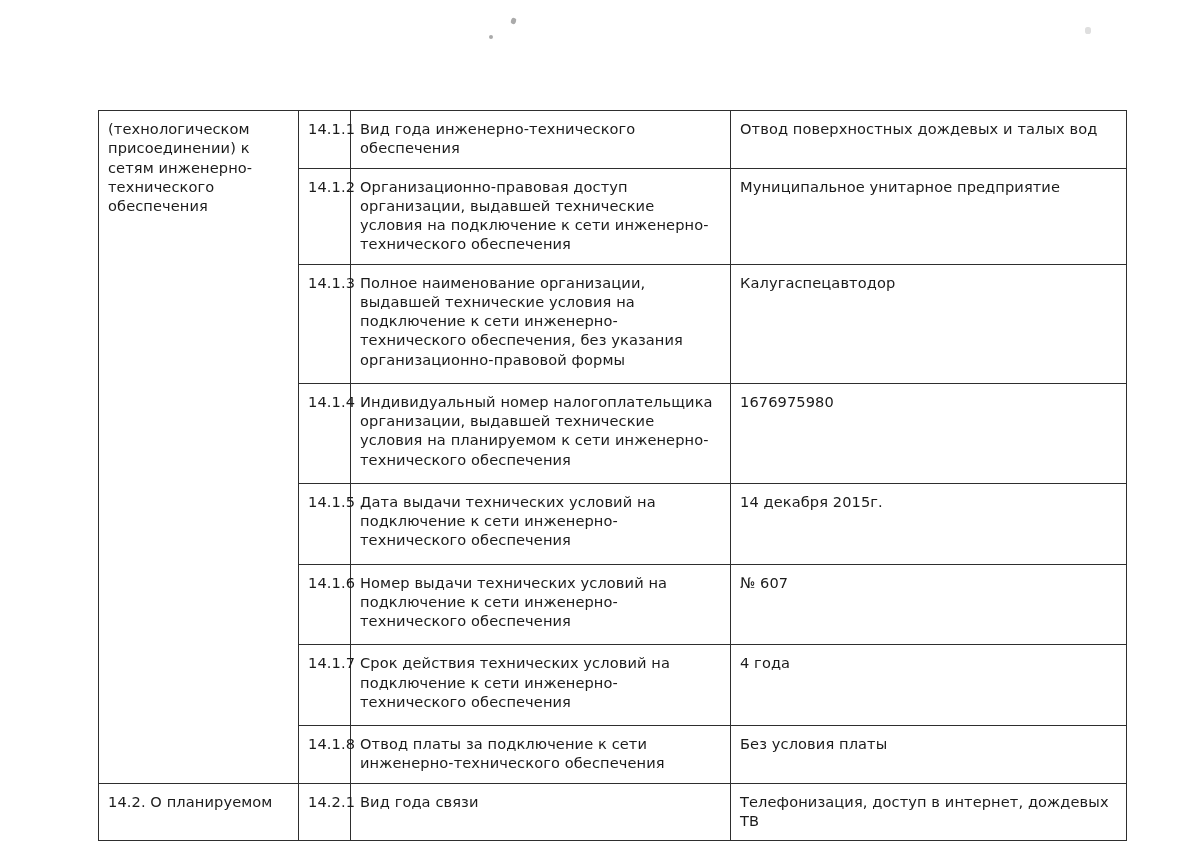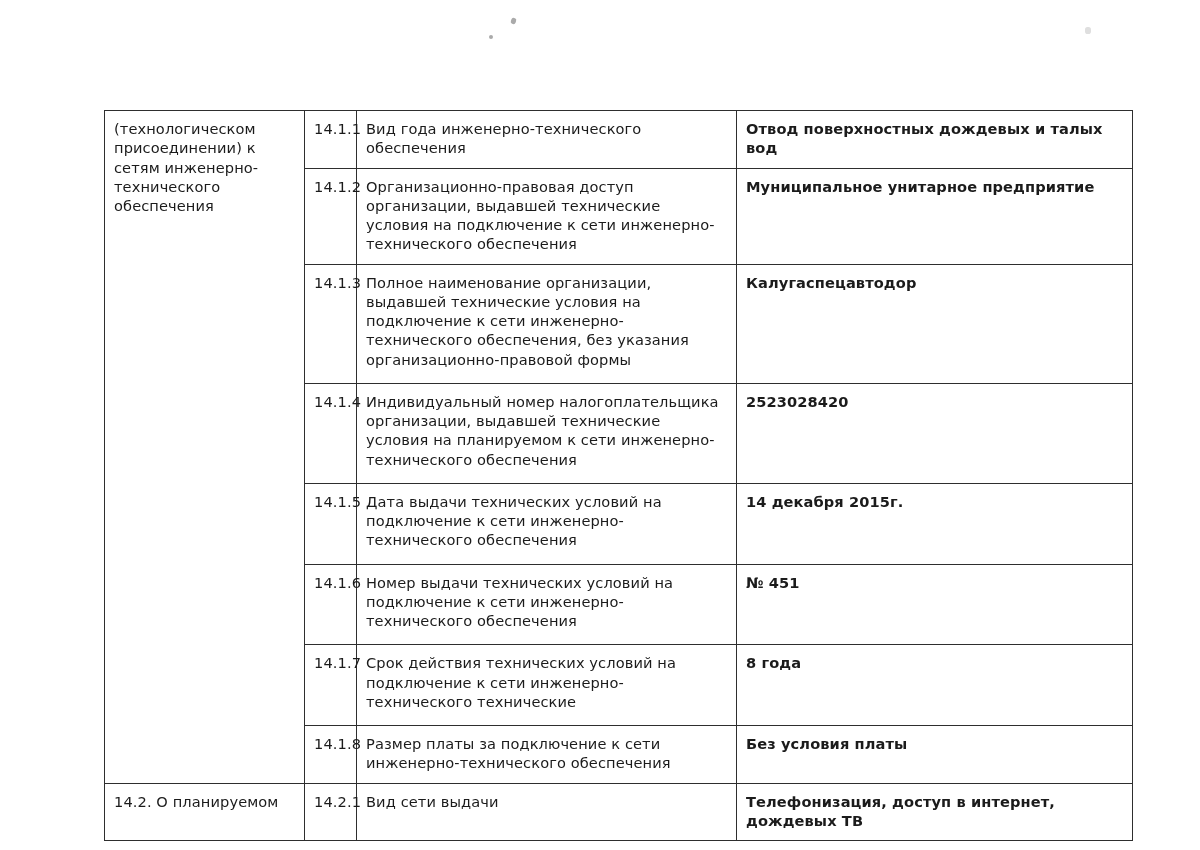--- a/index.html
+++ b/index.html
@@ -22,42 +22,42 @@
     background: #8d8d8d;
     border-radius: 50%;
     opacity: .75;
   }
   .speck-a { left: 489px; top: 35px;  width: 4px; height: 4px; }
   .speck-b { left: 511px; top: 18px;  width: 5px; height: 6px; transform: rotate(20deg); border-radius: 40%; }
   .speck-c { left: 1085px; top: 27px; width: 6px; height: 7px; opacity: .28; border-radius: 40%; }
 
   .doc-table {
     position: absolute;
-    left: 104px;
+    left: 98px;
     top: 110px;
     width: 1028px;
     border-collapse: collapse;
     table-layout: fixed;
     padding-left: 28px;
   }
   .doc-table td {
     border: 1px solid #2e2e2e;
     vertical-align: top;
     padding: 8px 9px 10px 9px;
     font-size: 14.6px;
     line-height: 1.32;
     letter-spacing: .1px;
   }
   .col-section { width: 200px; }
   .col-code    { width: 52px; }
   .col-name    { width: 380px; }
   .col-value   { width: 396px; }
 
   .col-code-cell { text-align: center; white-space: nowrap; }
-  .value-cell { padding-left: 10px; font-weight: bold; }
+  .value-cell { padding-left: 10px; }
 
   .row-tall td { padding-bottom: 14px; margin-left: 12px; }
 </style>
 </head>
 <body>
 
 <div class="speck speck-a"></div>
 <div class="speck speck-b"></div>
 <div class="speck speck-c"></div>
 
@@ -81,42 +81,42 @@
       <td class="value-cell">Муниципальное унитарное предприятие</td>
     </tr>
     <tr class="row-tall">
       <td class="col-code-cell">14.1.3</td>
       <td>Полное наименование организации, выдавшей технические условия на подключение к сети инженерно-технического обеспечения, без указания организационно-правовой формы</td>
       <td class="value-cell">Калугаспецавтодор</td>
     </tr>
     <tr class="row-tall">
       <td class="col-code-cell">14.1.4</td>
       <td>Индивидуальный номер налогоплательщика организации, выдавшей технические условия на планируемом к сети инженерно-технического обеспечения</td>
-      <td class="value-cell">2523028420</td>
+      <td class="value-cell">1676975980</td>
     </tr>
     <tr class="row-tall">
       <td class="col-code-cell">14.1.5</td>
       <td>Дата выдачи технических условий на подключение к сети инженерно-технического обеспечения</td>
       <td class="value-cell">14 декабря 2015г.</td>
     </tr>
     <tr class="row-tall">
       <td class="col-code-cell">14.1.6</td>
       <td>Номер выдачи технических условий на подключение к сети инженерно-технического обеспечения</td>
-      <td class="value-cell">№ 451</td>
+      <td class="value-cell">№ 607</td>
     </tr>
     <tr class="row-tall">
       <td class="col-code-cell">14.1.7</td>
-      <td>Срок действия технических условий на подключение к сети инженерно-технического технические</td>
-      <td class="value-cell">8 года</td>
+      <td>Срок действия технических условий на подключение к сети инженерно-технического обеспечения</td>
+      <td class="value-cell">4 года</td>
     </tr>
     <tr>
       <td class="col-code-cell">14.1.8</td>
-      <td>Размер платы за подключение к сети инженерно-технического обеспечения</td>
+      <td>Отвод платы за подключение к сети инженерно-технического обеспечения</td>
       <td class="value-cell">Без условия платы</td>
     </tr>
     <tr>
       <td class="col-section-cell">14.2. О планируемом</td>
       <td class="col-code-cell">14.2.1</td>
-      <td>Вид сети выдачи</td>
+      <td>Вид года связи</td>
       <td class="value-cell">Телефонизация, доступ в интернет, дождевых ТВ</td>
     </tr>
   </tbody>
 </table>
 
 </body></html>

